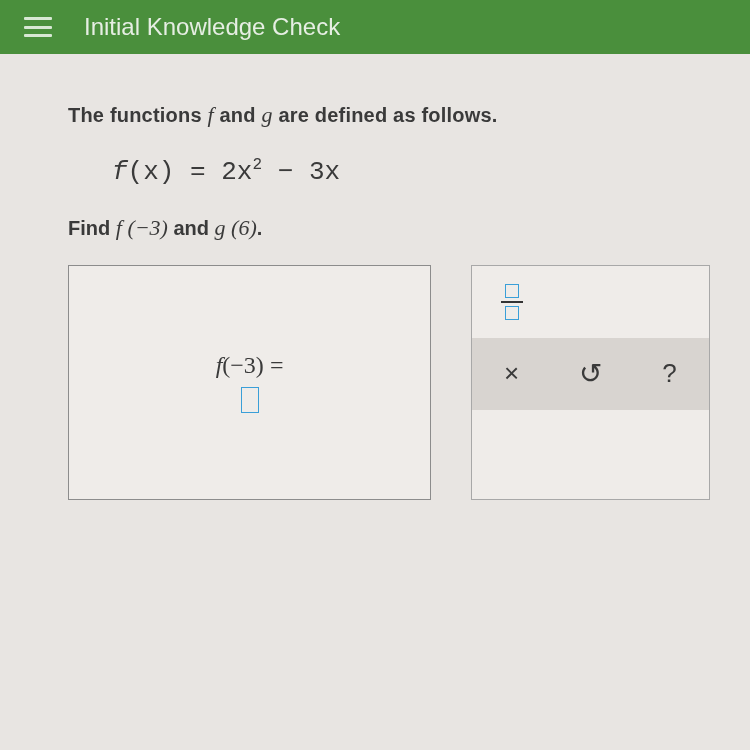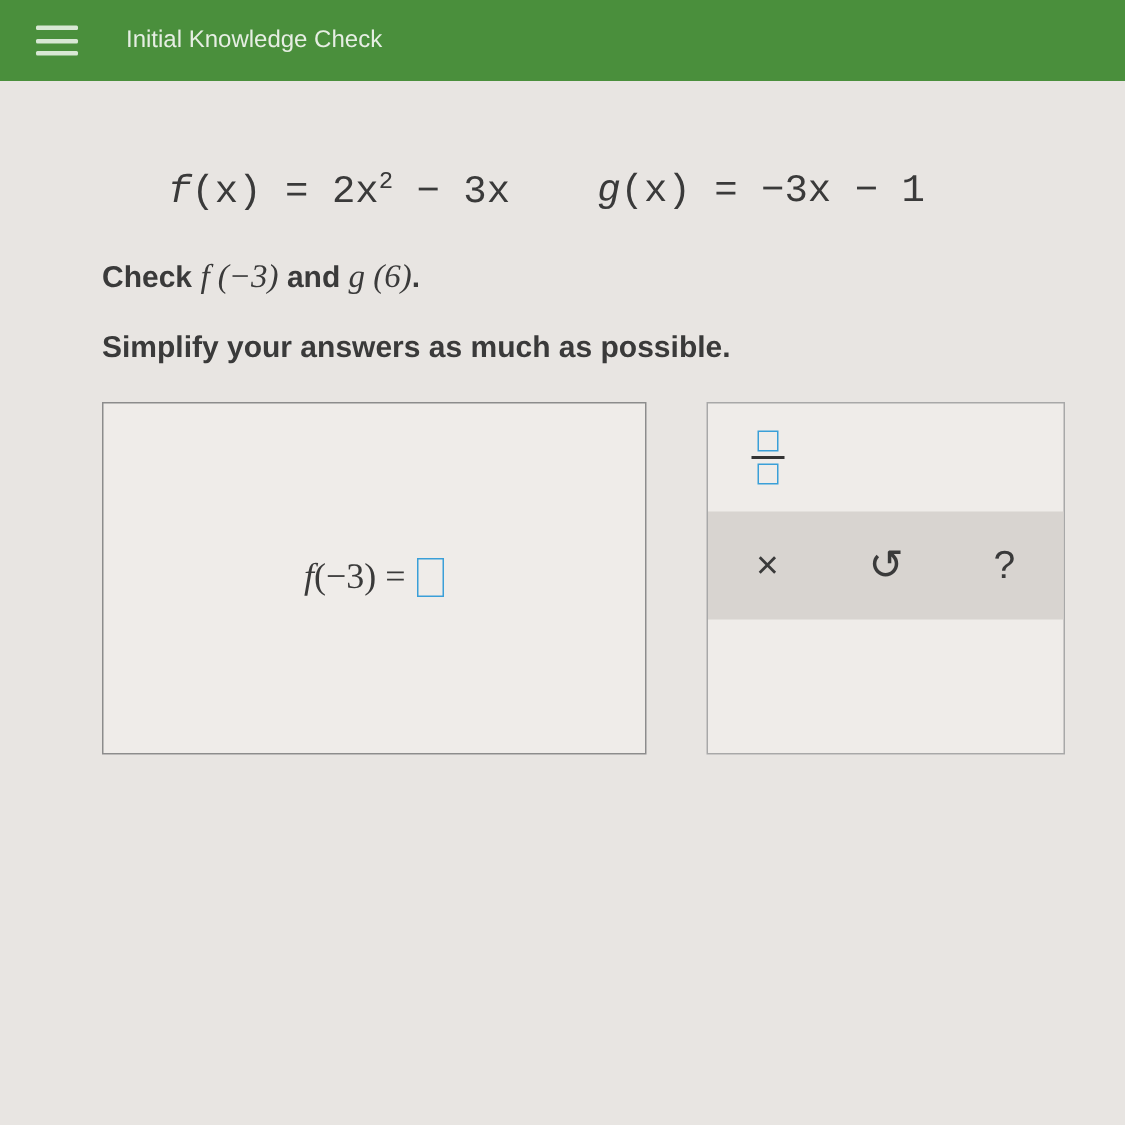--- a/index.html
+++ b/index.html
@@ -27,21 +27,21 @@
       cursor: pointer;
     }
     .hamburger span {
       display: block;
       height: 3px;
       background: #d8e8d4;
       border-radius: 1px;
     }
     .header-title {
       color: #e6eee3;
-      font-size: 16px;
+      font-size: 24px;
       font-weight: 400;
     }
     .content {
       padding: 48px 40px 0 68px;
       color: #3a3a3a;
     }
     .prompt-line {
       font-size: 20px;
       font-weight: 700;
       margin-bottom: 28px;
@@ -85,20 +85,21 @@
       justify-content: space-around;
     }
     .answer-row {
       font-family: "Times New Roman", serif;
       font-size: 24px;
       font-style: italic;
       display: flex;
       align-items: center;
       justify-content: center;
       gap: 8px;
+      flex-direction: column;
     }
     .answer-row .rm { font-style: normal; }
     .input-slot {
       width: 18px;
       height: 26px;
       border: 1.5px solid #3a9fd8;
       display: inline-block;
       background: transparent;
     }
     .toolbox {
@@ -141,35 +142,34 @@
   <div class="hamburger">
     <span></span>
       <span></span>
       <span></span>
   </div>
   <div class="header-title">Initial Knowledge Check</div>
 </div>
 
 <div class="content">
 
+  <p class="prompt-line">
+    <span>The functions </span><span class="fn">f</span><span> and </span><span class="fn">g</span><span> are defined as follows.</span>
+  </p>
 
   <div class="equations">
     <span class="eq">
       <span>f</span><span class="rm">(x)</span> <span class="rm">=</span> <span class="rm">2x</span><sup>2</sup> <span class="rm">− 3x</span>
     </span>
-    <span class="eq">
-      <span>g</span><span class="rm">(x)</span> <span class="rm">=</span> <span class="rm">−3x − 1</span>
-    </span>
   </div>
 
   <p class="find-line">
-    <span>Check </span><span class="mth">f (−3)</span><span> and </span><span class="mth">g (6)</span><span>.</span>
+    <span>Find </span><span class="mth">f (−3)</span><span> and </span><span class="mth">g (6)</span><span>.</span>
   </p>
 
-  <p class="simplify-line">Simplify your answers as much as possible.</p>
 
   <div class="work-area">
     <div class="answer-box">
       <div class="answer-row">
         <span><span>f</span><span class="rm">(−3)</span><span class="rm"> = </span></span>
         <span class="input-slot"></span>
       </div>
     </div>
 
     <div class="toolbox">

